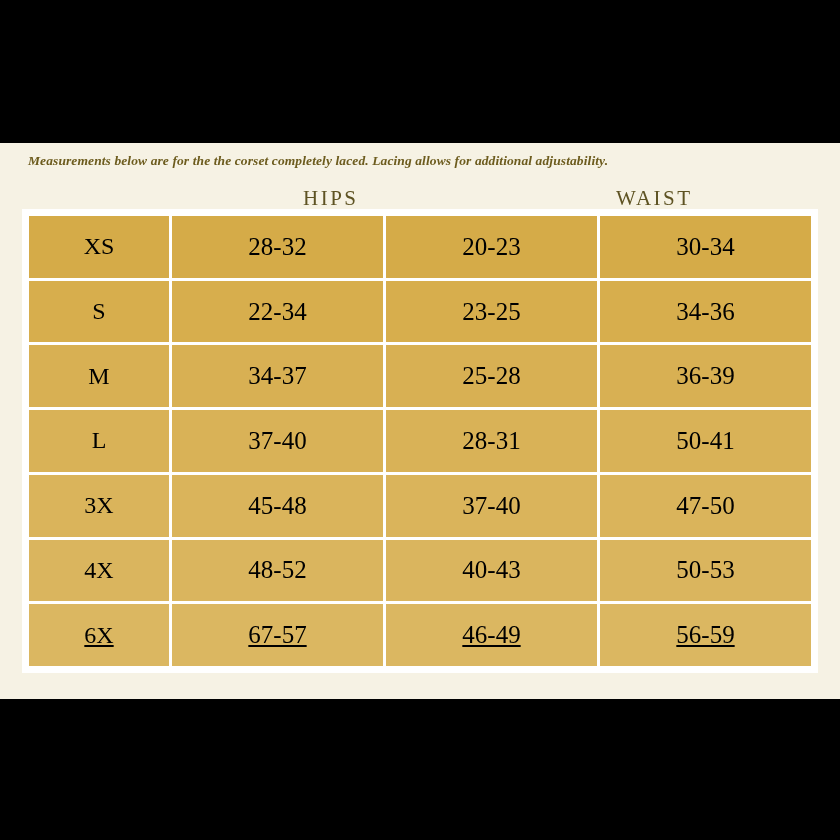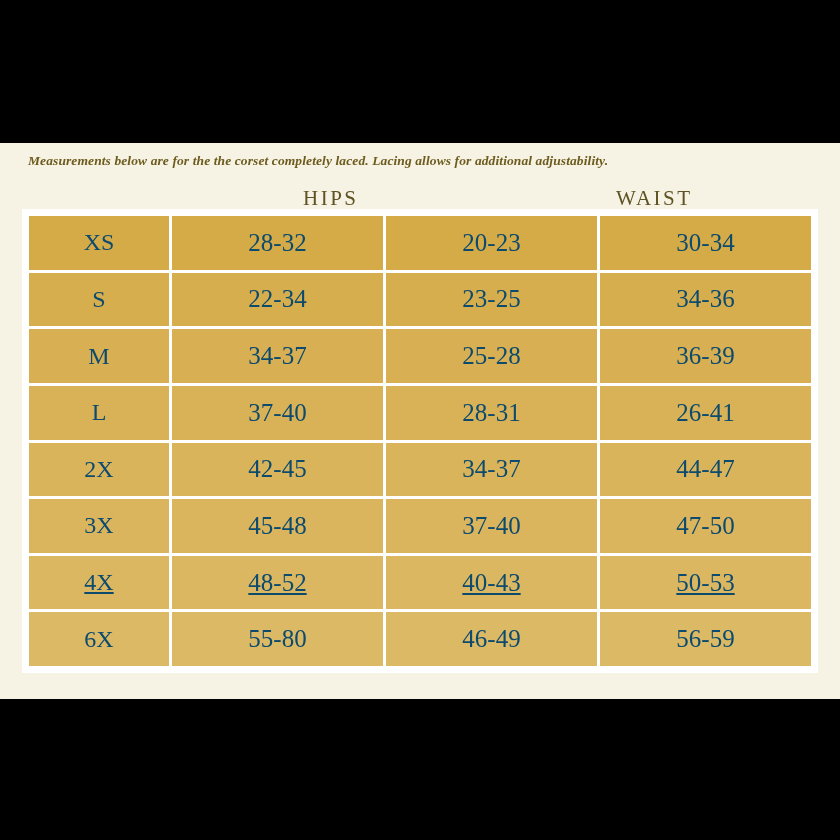--- a/index.html
+++ b/index.html
@@ -72,21 +72,21 @@
   }
   table.size-table {
     width: 100%;
     height: 100%;
     border-collapse: separate;
     border-spacing: 3px;
     table-layout: fixed;
   }
   table.size-table td {
     background: #d6ae50;
-    color: #0c4a6e;
+    color: #000000;
     text-align: center;
     font-family: "Liberation Serif", serif;
     font-size: 25px;
     vertical-align: middle;
     height: 40px;
     padding: 0;
   }
   table.size-table td.size-label {
     width: 140px;
     font-size: 24px;
@@ -145,43 +145,37 @@
           <tr>
             <td class="size-label">M</td>
             <td>34-37</td>
             <td>25-28</td>
             <td>36-39</td>
           </tr>
           <tr>
             <td class="size-label">L</td>
             <td>37-40</td>
             <td>28-31</td>
-            <td>26-41</td>
-          </tr>
-          <tr>
-            <td class="size-label">2X</td>
-            <td>42-45</td>
-            <td>34-37</td>
-            <td>44-47</td>
+            <td>50-41</td>
           </tr>
           <tr>
             <td class="size-label">3X</td>
             <td>45-48</td>
             <td>37-40</td>
             <td>47-50</td>
           </tr>
           <tr>
             <td class="size-label">4X</td>
             <td>48-52</td>
             <td>40-43</td>
             <td>50-53</td>
           </tr>
           <tr>
             <td class="size-label">6X</td>
-            <td>55-80</td>
+            <td>67-57</td>
             <td>46-49</td>
             <td>56-59</td>
           </tr>
         </tbody>
       </table>
     </div>
 
   </div>
 
   <div class="bottom-strip"></div>

